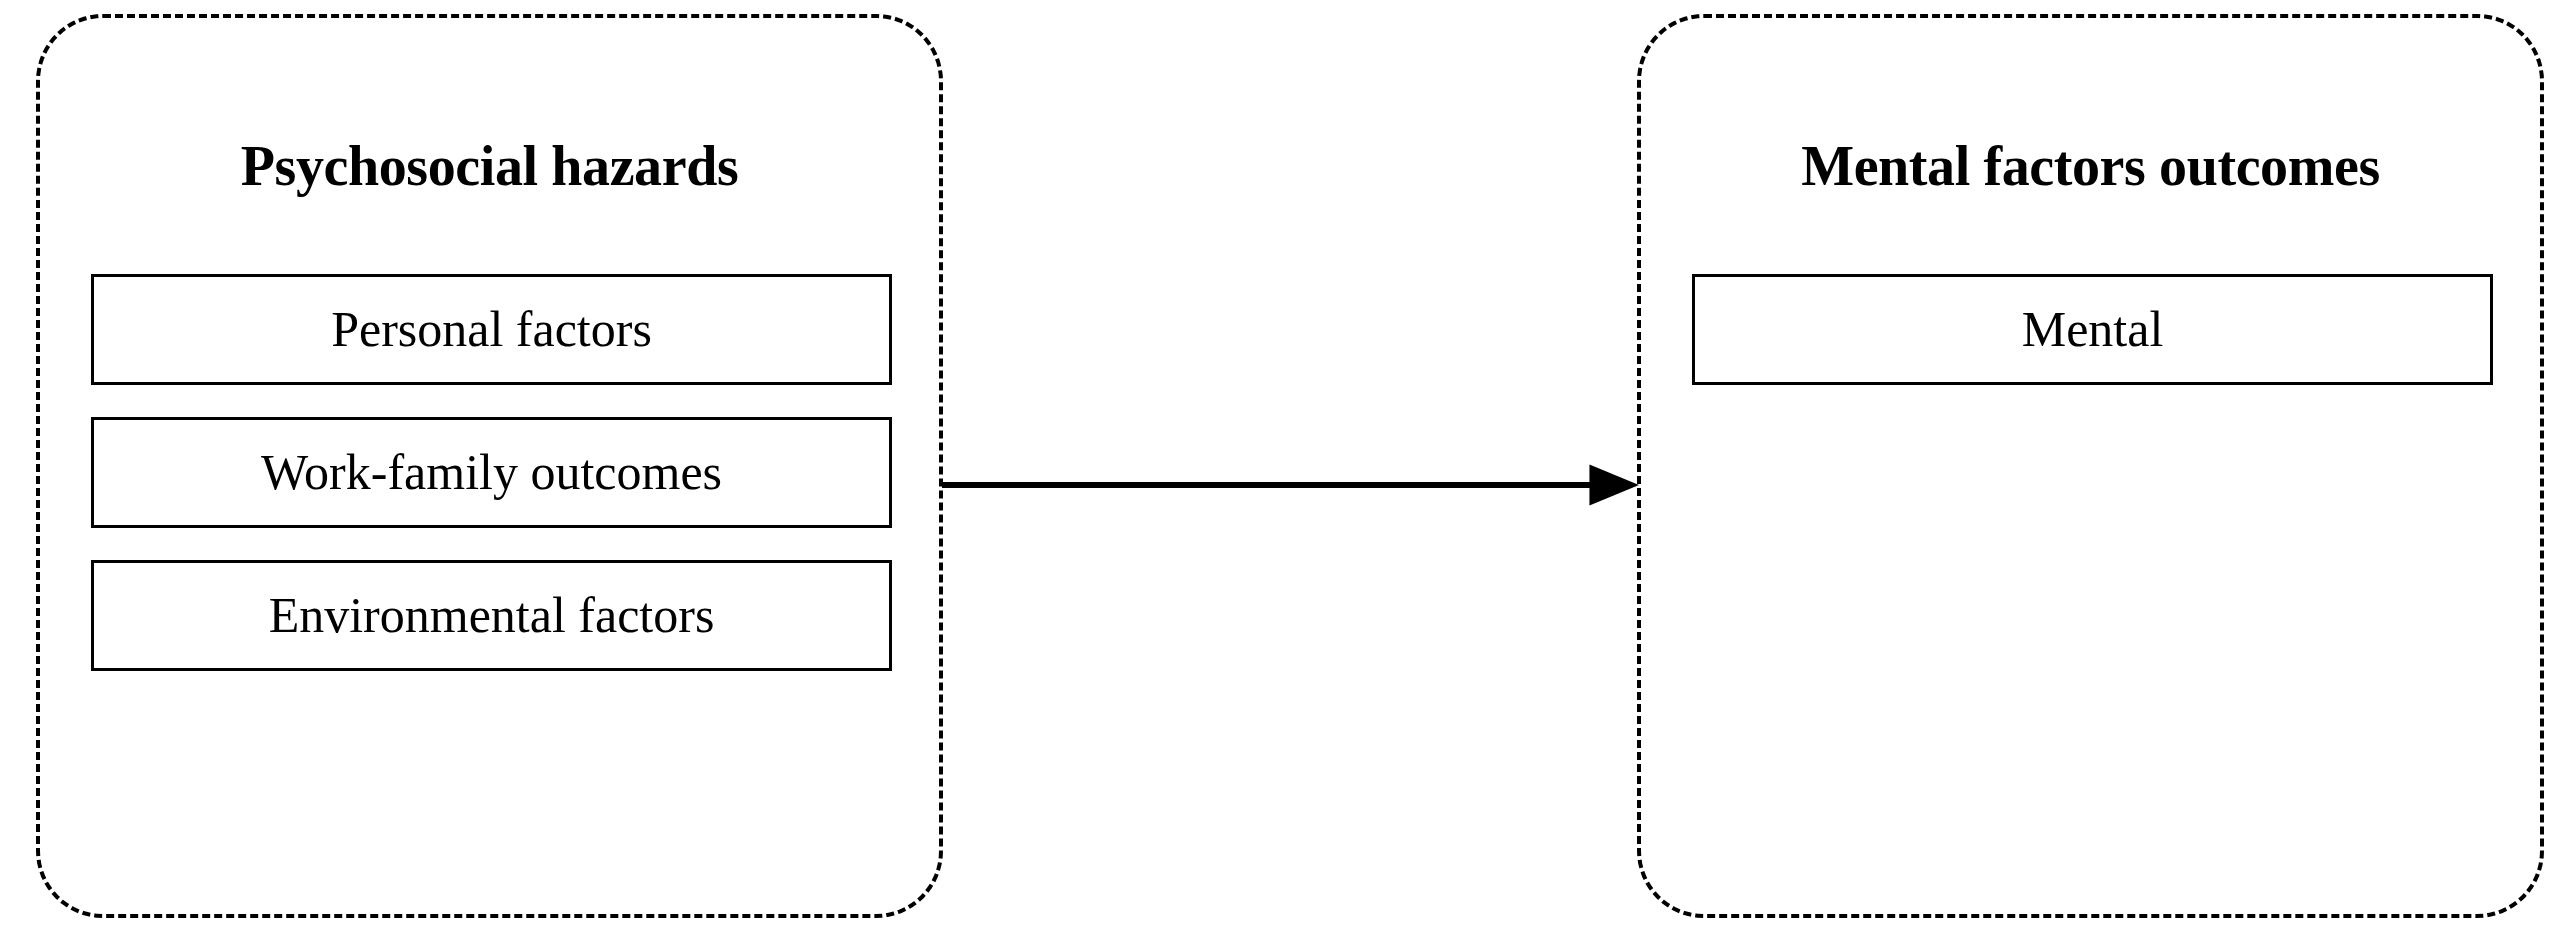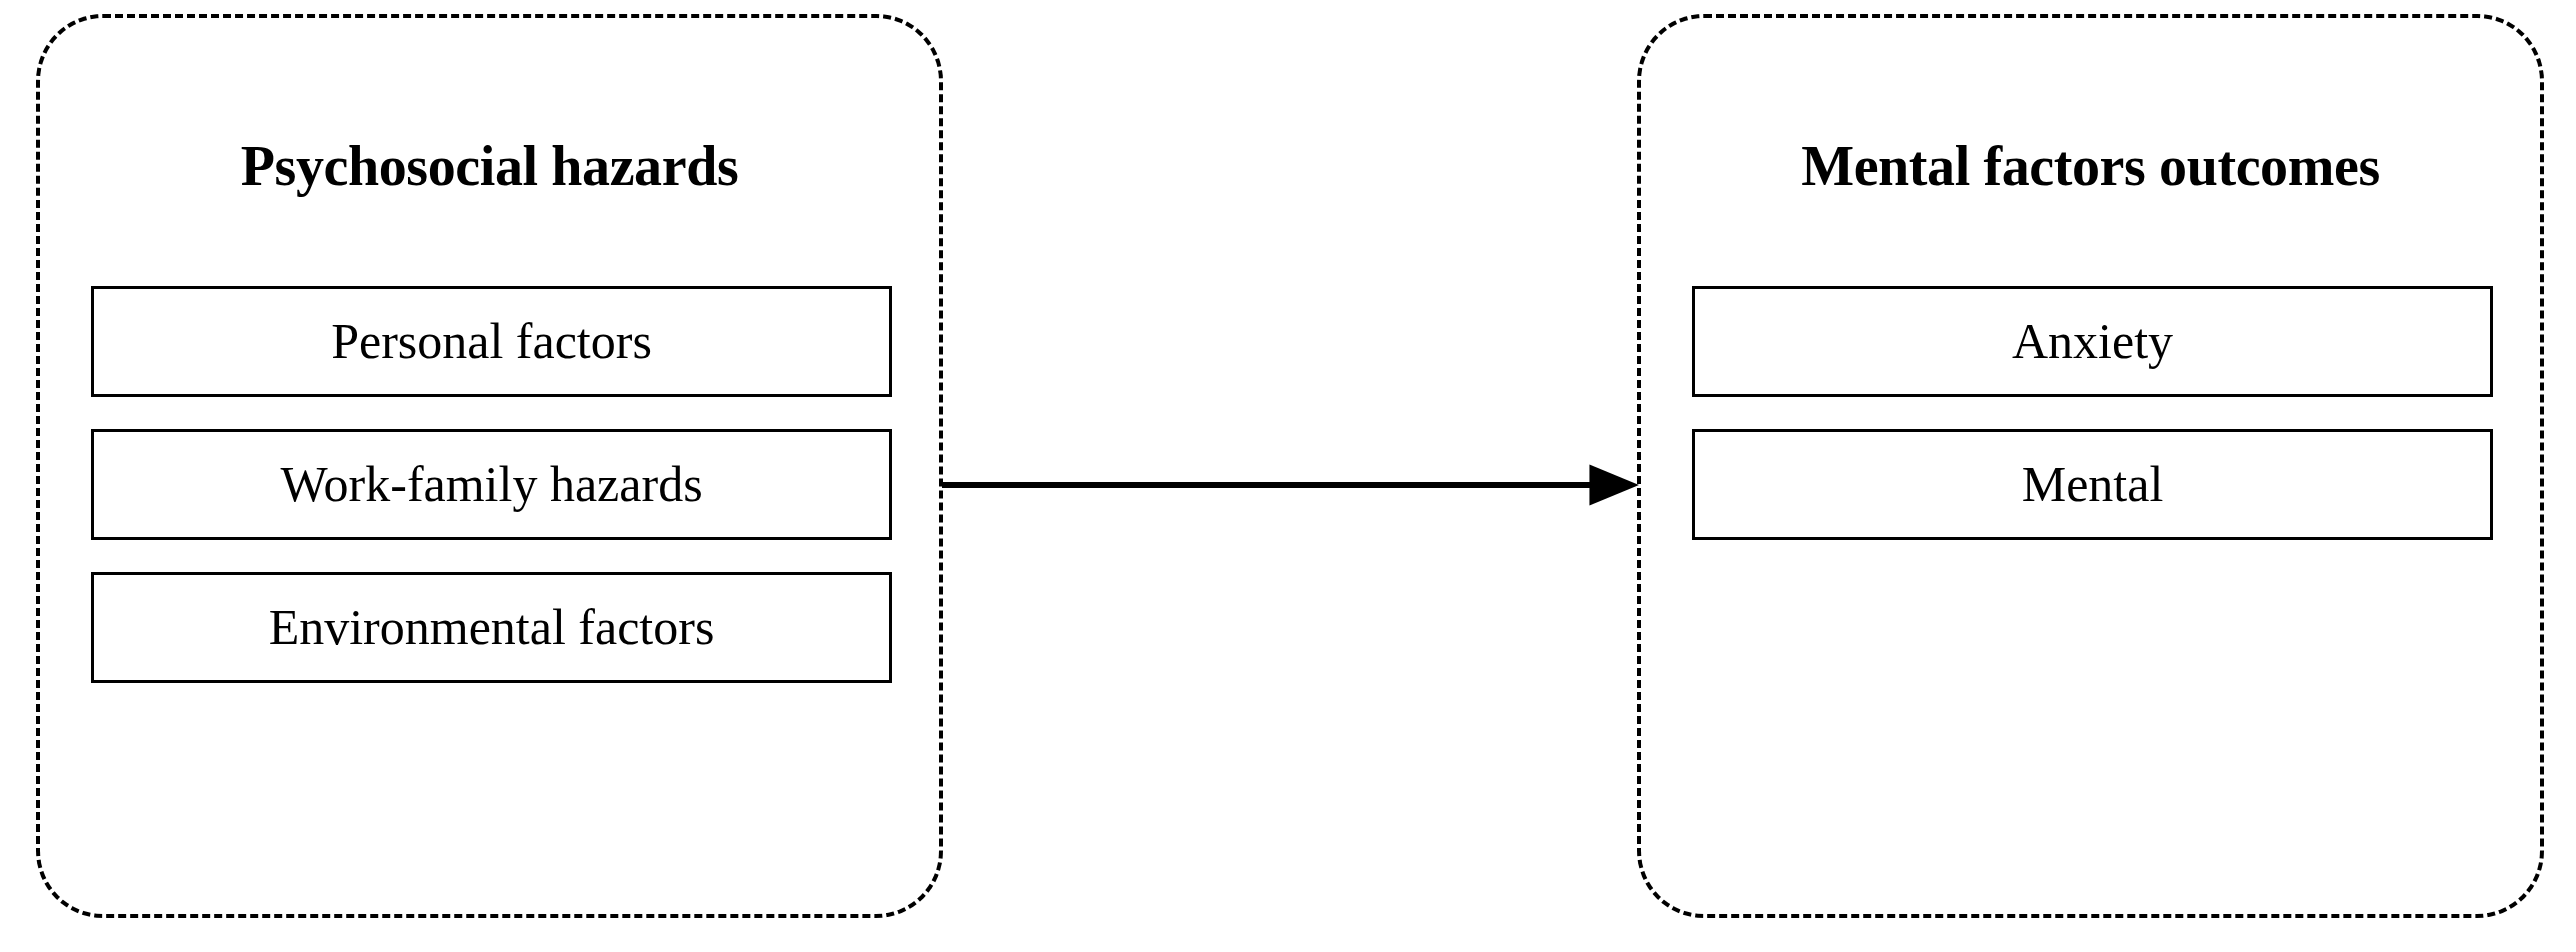--- a/index.html
+++ b/index.html
@@ -43,21 +43,21 @@
     font-weight: bold;
     line-height: 1;
     letter-spacing: -0.4px;
     white-space: nowrap;
   }
 
   
   .boxes {
     position: absolute;
     left: 51px;
-    top: 268px;
+    top: 256px;
     width: 801px;
   }
   .box {
     box-sizing: border-box;
     width: 801px;
     height: 111px;
     border: 3.4px solid #000000;
     background: #ffffff;
     display: flex;
     align-items: center;
@@ -90,21 +90,21 @@
 
     <div class="group-title">Psychosocial hazards</div>
 
     <div class="boxes">
 
       <div class="box">
         <span class="box-label">Personal factors</span>
       </div>
 
       <div class="box">
-        <span class="box-label">Work-family hazards</span>
+        <span class="box-label">Work-family outcomes</span>
       </div>
 
       <div class="box">
         <span class="box-label">Environmental factors</span>
       </div>
 
     </div>
   </div>
 
   <svg id="arrow" viewBox="0 0 816 56" width="697" height="48">
@@ -112,23 +112,20 @@
     <polygon points="758,4 816,28 758,52" fill="#000000"></polygon>
   </svg>
 
   <div class="group" id="group-right">
 
     <div class="group-title">Mental factors outcomes</div>
 
     <div class="boxes">
 
 
-      <div class="box">
-        <span class="box-label">Anxiety</span>
-      </div>
 
       <div class="box">
         <span class="box-label">Mental</span>
       </div>
 
     </div>
   </div>
 
 </div>
 

